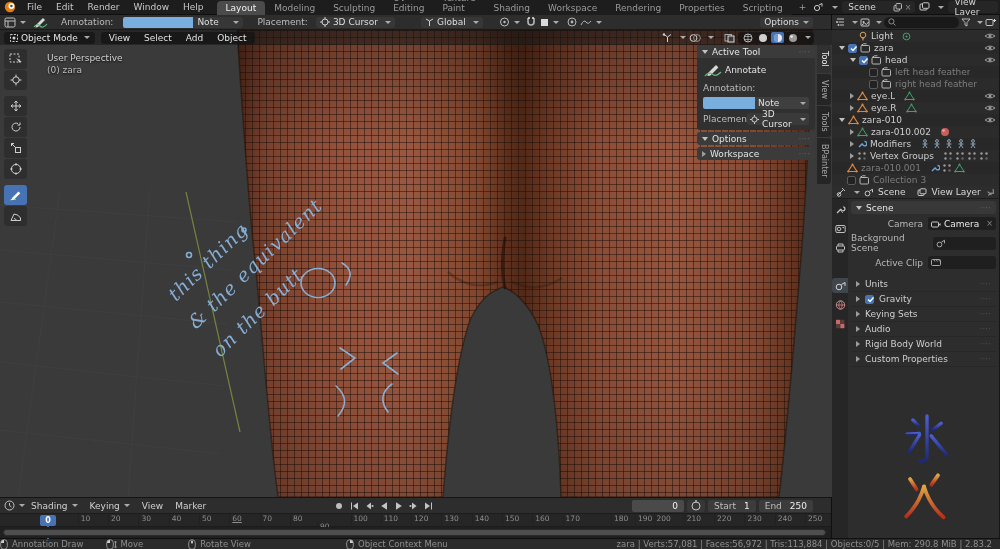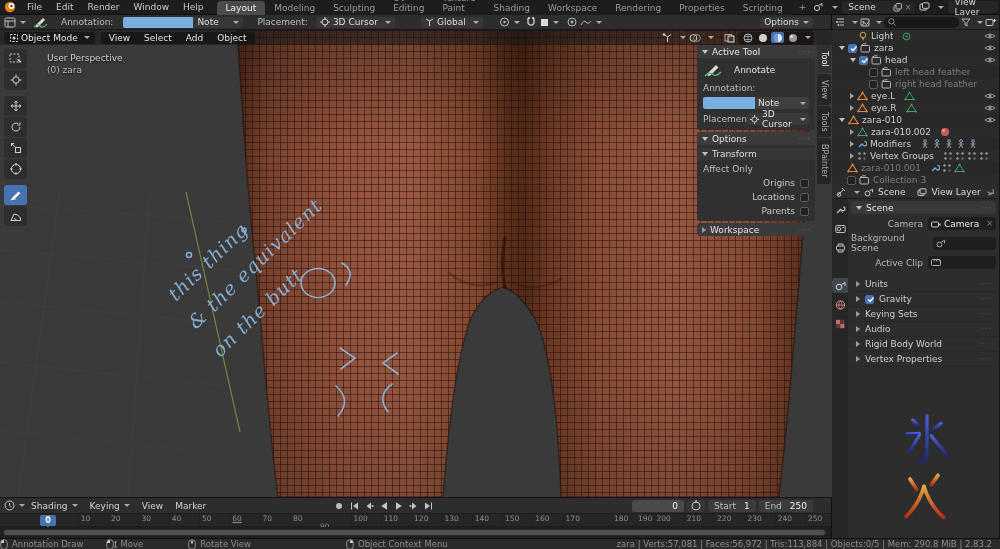--- a/index.html
+++ b/index.html
@@ -440,21 +440,21 @@
             </div>
           </div>
 
         <div class="sidebar">
           <div class="spanel">
             <div class="sphdr">
                 <span class="tri-d"></span>
                 <span>Active Tool</span>
               </div>
             <div class="spbody">
-              <div class="srow" style="gap:11px;margin-top:2px">
+              <div class="srow" style="gap:2px;margin-top:2px">
                 <span>
                     <svg width="20" height="14">
                       <path d="M5,10 L13,2 l2.4,2.4 -8,8 -3,0.7 Z" fill="#d8d8d8"></path>
                       <path d="M2,13 q4,-5 8,-1.5 q3,2.5 8,-2.5" stroke="#5fba7d" fill="none" stroke-width="1.3"></path>
                     </svg>
                   </span>
                 <span style="color:#e2e2e2">Annotate</span>
               </div>
               <div class="srow" style="margin-top:6px">
                   <span class="lbl">Annotation:</span>
@@ -479,43 +479,20 @@
                     <span class="chev" style="margin-left:auto"></span>
                 </span>
               </div>
             </div>
           </div>
           <div class="spanel">
             <div class="sphdr">
                 <span class="tri-d"></span>
                 <span>Options</span>
               </div>
-            <div class="spbody" style="padding-top:0">
-              <div class="subhdr">
-                  <span class="tri-d"></span>
-                  <span>Transform</span>
-                </div>
-              <div class="srow">
-                  <span class="lbl">Affect Only</span>
-                </div>
-              <div id="affect-rows">
-                  <div class="ckrow">
-                    <span>Origins</span>
-                    <span class="ck"></span>
-                  </div>
-                  <div class="ckrow">
-                    <span>Locations</span>
-                    <span class="ck"></span>
-                  </div>
-                  <div class="ckrow">
-                    <span>Parents</span>
-                    <span class="ck"></span>
-                  </div>
-                </div>
-            </div>
           </div>
           <div class="spanel">
             <div class="sphdr">
                 <span class="tri-r"></span>
                 <span>Workspace</span>
               </div>
           </div>
         </div>
         <div class="stabs" id="side-tabs">
             <div class="stab active">Tool</div>
@@ -1167,21 +1144,21 @@
               <div class="cprow">
                 <span class="tri-r"></span>
                 <span>Audio</span>
               </div>
               <div class="cprow">
                 <span class="tri-r"></span>
                 <span>Rigid Body World</span>
               </div>
               <div class="cprow">
                 <span class="tri-r"></span>
-                <span>Vertex Properties</span>
+                <span>Custom Properties</span>
               </div>
             </div>
         </div>
 
         <div class="wmark" style="left:70px;top:226px" title="氷">
           <svg width="50" height="56" viewBox="0 0 60 64">
               <defs>
                 <linearGradient id="wg1" x1="0" y1="0" x2="0" y2="1">
                   <stop offset="0" stop-color="#4c5ecf"></stop>
                   <stop offset="1" stop-color="#1e2a78"></stop>

